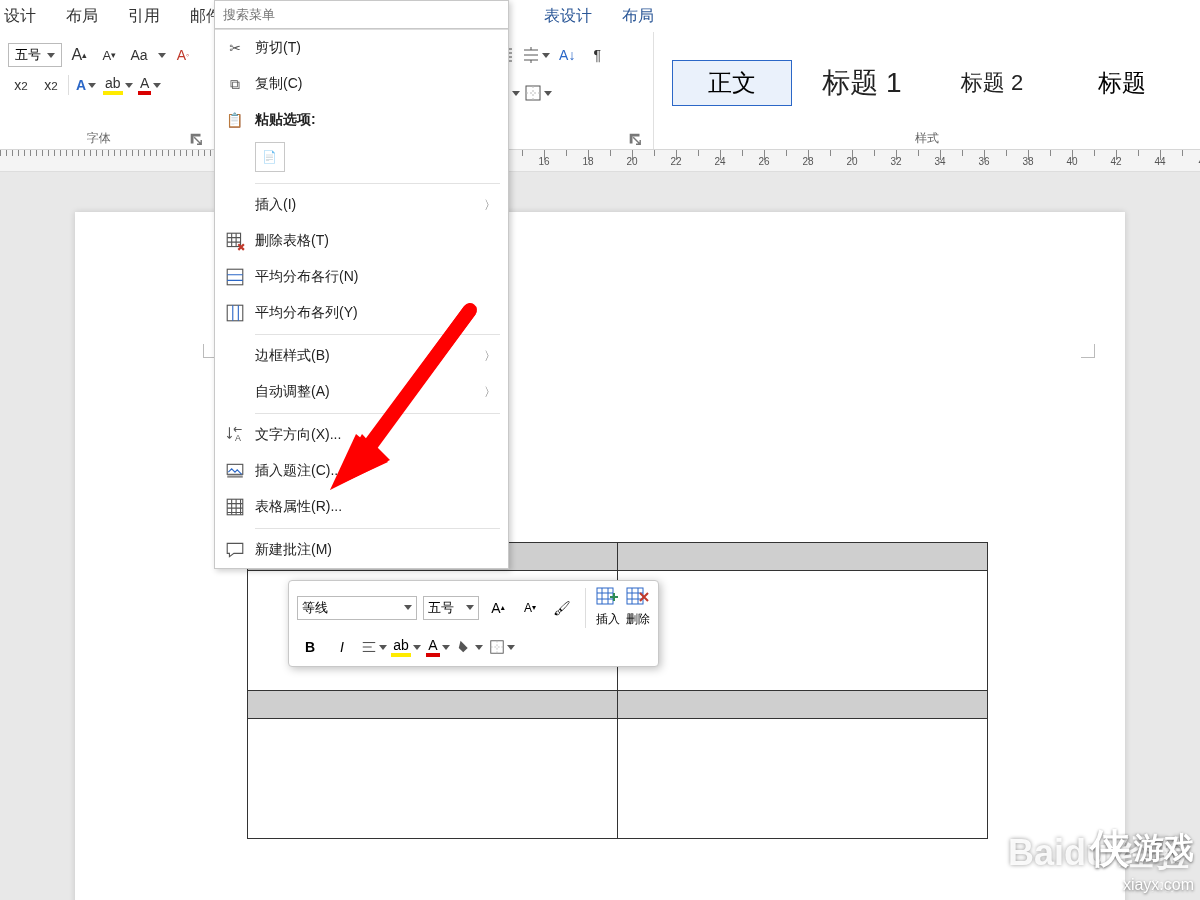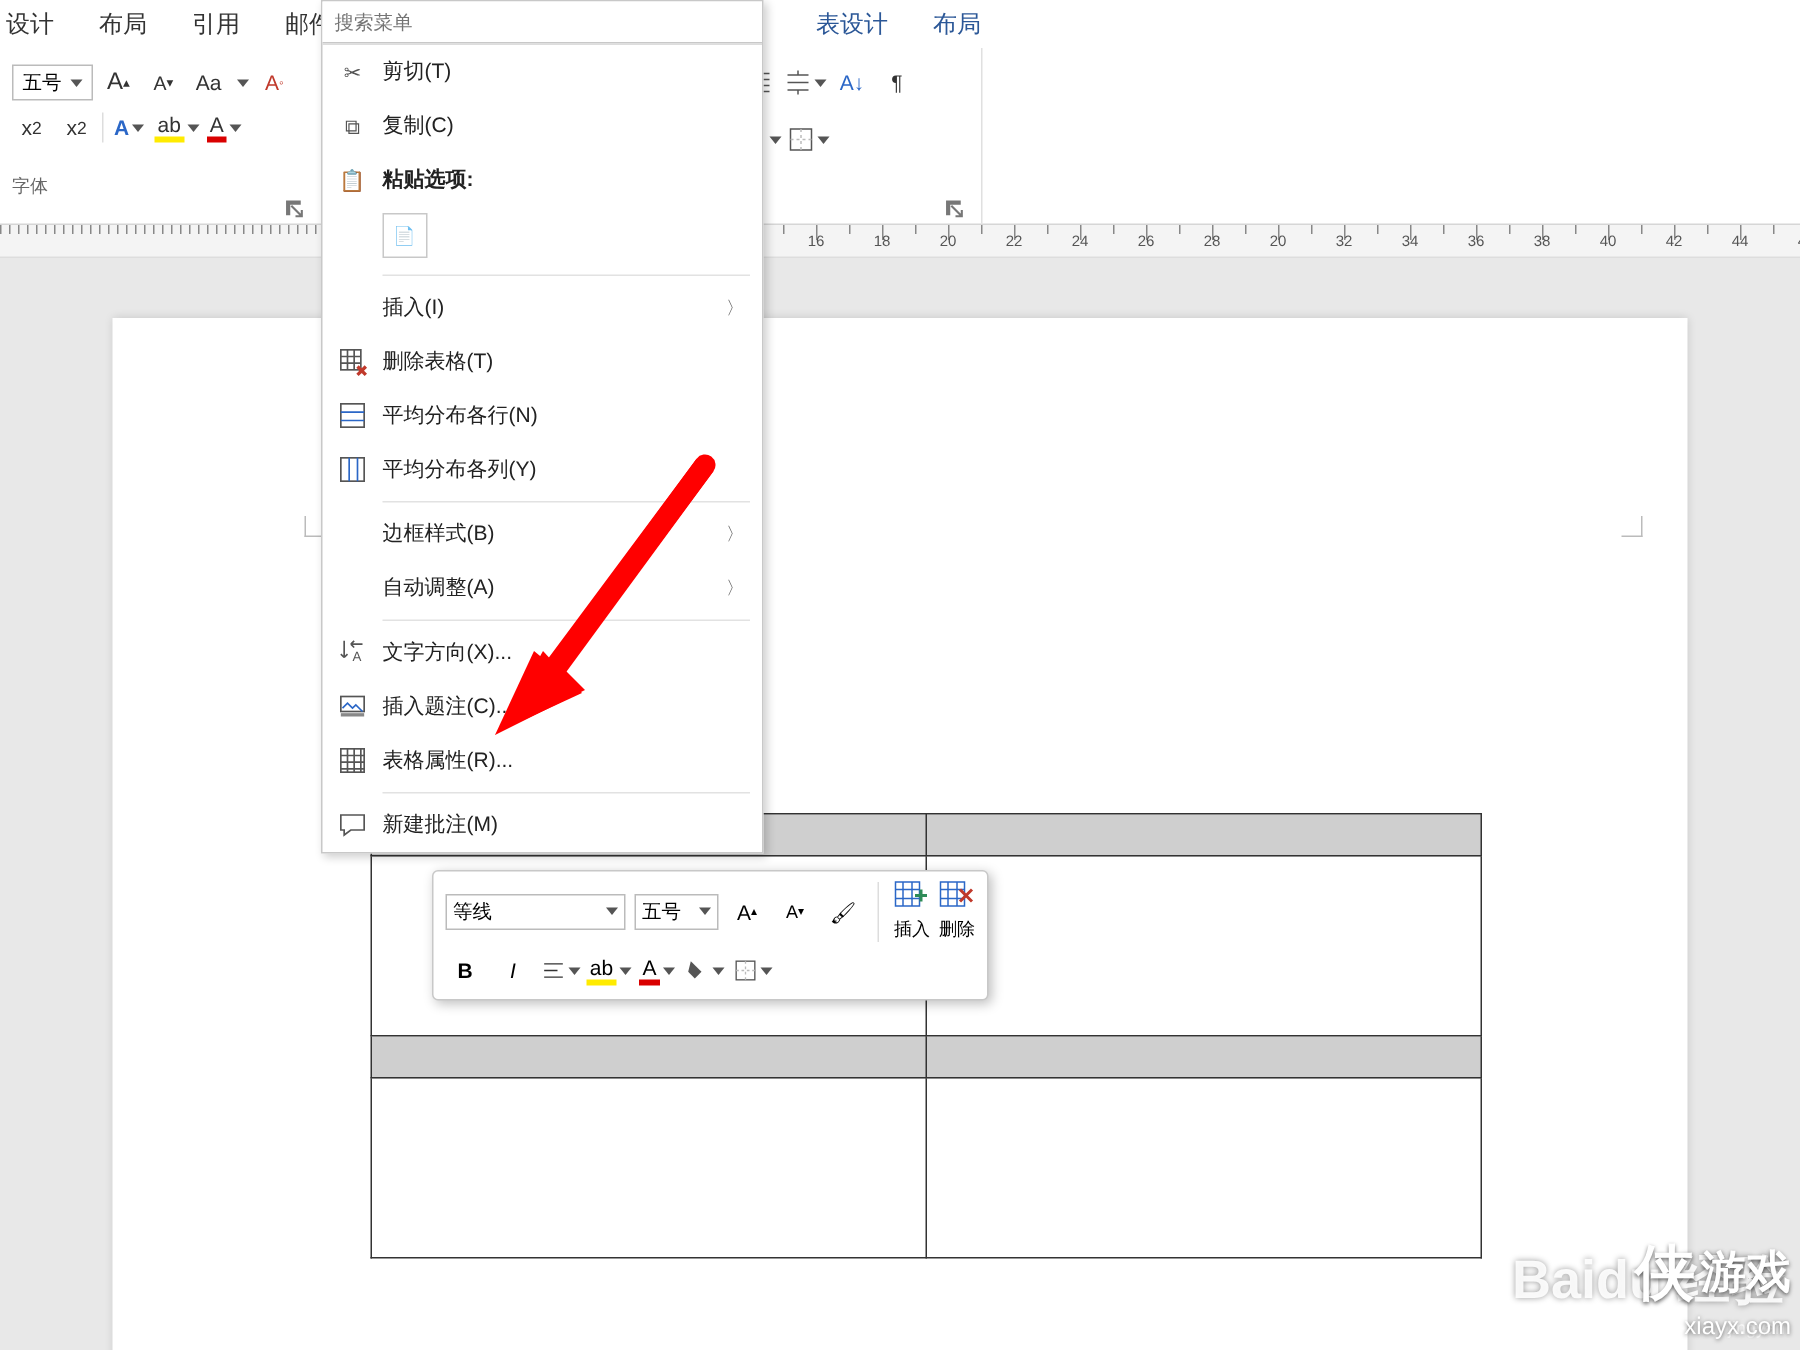--- a/index.html
+++ b/index.html
@@ -138,21 +138,21 @@
         <span class="btn clrbtn">
             <span style="border-bottom:4px solid #ffeb00;padding:0 2px;">ab</span>
             <span class="caret"></span>
           </span>
         <span class="btn clrbtn">
             <span style="border-bottom:4px solid #d90000;padding:0 2px;">A</span>
             <span class="caret"></span>
           </span>
       </div>
     </div>
-    <div style="display:flex;align-items:flex-start;flex-direction:column;">
+    <div style="display:flex;align-items:flex-start;">
       <div class="group-label" style="flex:1;">字体</div>
       <svg class="dlg-launch" viewBox="0 0 10 10">
           <path d="M1 1h6v1H2v5H1z M3 3l5 5M8 5v3H5" stroke="#777" fill="none"></path>
         </svg>
     </div>
   </div>
 
   <div class="ribbon-gap"></div>
 
   <div class="group para-group">
@@ -190,20 +190,39 @@
       </div>
     </div>
     <div style="display:flex;">
         <div class="group-label" style="flex:1;"></div>
       <svg class="dlg-launch" viewBox="0 0 10 10">
           <path d="M1 1h6v1H2v5H1z M3 3l5 5M8 5v3H5" stroke="#777" fill="none"></path>
         </svg>
     </div>
   </div>
 
+  <div class="group styles-group" style="border-right:none;">
+    <div class="styles-row">
+      <div class="style-card sel">
+          <div class="big">正文</div>
+        </div>
+      <div class="style-card h1">
+          <div class="big">标题 1</div>
+        </div>
+      <div class="style-card h2">
+          <div class="big">标题 2</div>
+        </div>
+      <div class="style-card">
+          <div class="big">标题</div>
+        </div>
+    </div>
+    <div style="display:flex;">
+        <div class="group-label" style="flex:1;">样式</div>
+      </div>
+  </div>
 </div>
 
 <div class="ruler">
 
 <div class="tick" style="left: 0px;"></div>
     <div class="tick" style="left: 6px;"></div>
     <div class="tick" style="left: 12px;"></div>
     <div class="tick" style="left: 18px;"></div>
     <div class="tick" style="left: 24px;"></div>
     <div class="tick" style="left: 30px;"></div>

